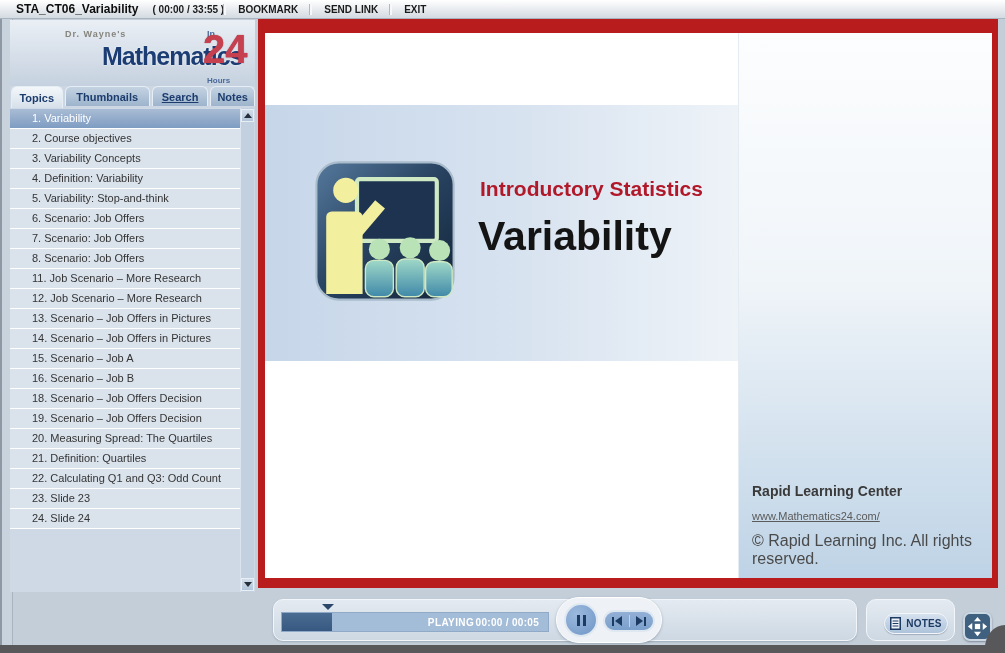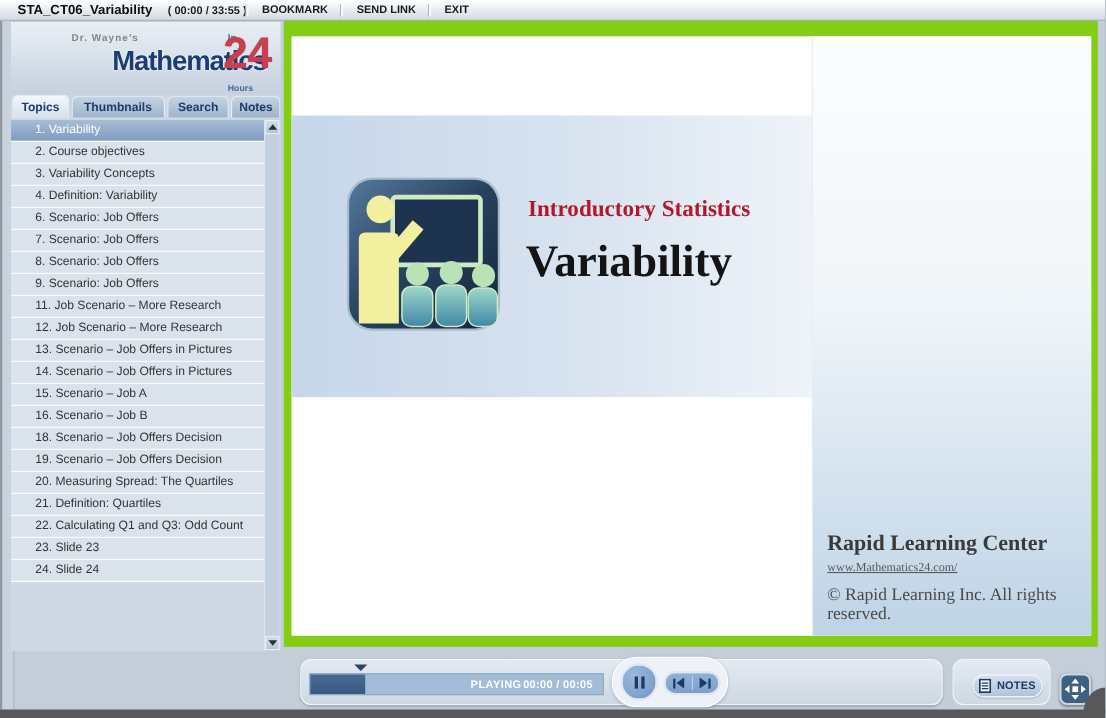--- a/index.html
+++ b/index.html
@@ -18,49 +18,49 @@
 
   
   .sidebar{position:absolute;left:10px;top:20px;width:245px;height:572px;background:#cdd7e3;}
   .logo{position:relative;height:66px;background:linear-gradient(#eaeff5,#c5d1df);overflow:hidden;}
   .logo-prefix{position:absolute;left:55px;top:9px;font-size:9px;font-weight:bold;color:#85857d;letter-spacing:1px;}
   .logo-name{position:absolute;left:44px;top:22px;font-size:25px;font-weight:bold;color:#1c3c74;letter-spacing:-1px;text-shadow:0 0 2px #ffffff;margin-left:48px;}
   .logo-in{position:absolute;left:197px;top:9px;font-size:9px;font-weight:bold;color:#4a6a9a;}
   .logo-24{position:absolute;left:193px;top:7px;font-size:40px;font-weight:bold;color:#c74050;text-shadow:0 0 1px #8e1f2e;}
   .logo-hours{position:absolute;left:197px;top:56px;font-size:8px;font-weight:bold;color:#4a6a9a;}
 
-  .tabs{position:relative;height:22px;display:flex;align-items:center;gap:2px;padding-left:1px;}
+  .tabs{position:relative;height:22px;display:flex;align-items:flex-start;gap:2px;padding-left:1px;}
   .tab{height:20px;border-radius:6px 6px 0 0;background:linear-gradient(#c4d3e2,#9db4cc);border:1px solid #e7edf4;border-bottom:none;display:flex;align-items:center;justify-content:center;font-size:11px;font-weight:bold;color:#1c3c6e;cursor:pointer;box-sizing:border-box;}
   .tab.active{background:linear-gradient(#f3f7fa,#d6e0ea);height:22px;}
   .tab:nth-child(1){width:52px;}
   .tab:nth-child(2){width:86px;}
-  .tab:nth-child(3){width:57px;}
+  .tab:nth-child(3){width:57px;text-decoration:underline;}
   .tab:nth-child(4){width:45px;}
 
   .topic-area{position:relative;height:484px;background:#cfd9e5;}
   .topic-list{position:absolute;left:0;top:0;width:231px;height:484px;overflow:hidden;padding-top:1px;box-sizing:border-box;}
   .topic-item{height:19px;line-height:19px;background:#dae2ec;border-bottom:1px solid #ffffff;font-size:11px;color:#343434;padding-left:22px;white-space:nowrap;overflow:hidden;cursor:pointer;}
   .topic-item.selected{background:linear-gradient(#a9bcd4,#7e9cc2);color:#ffffff;}
   .scrollbar{position:absolute;right:1px;top:0;width:13px;height:484px;background:#c2d0e0;border-left:1px solid #dbe4ee;}
   .sb-btn{position:absolute;left:0;width:13px;height:13px;background:linear-gradient(#d3deea,#b2c5d9);border:1px solid #e8eef5;box-sizing:border-box;display:flex;align-items:center;justify-content:center;cursor:pointer;}
   .sb-up{top:1px;}
   .sb-down{bottom:1px;}
   .tri-up-s{width:0;height:0;border-left:4px solid transparent;border-right:4px solid transparent;border-bottom:5px solid #25303c;}
   .tri-down-s{width:0;height:0;border-left:4px solid transparent;border-right:4px solid transparent;border-top:5px solid #25303c;}
 
   
-  .stage{position:absolute;left:258px;top:18px;width:740px;height:570px;background:#84cc16;font-family:Liberation Serif, serif;}
+  .stage{position:absolute;left:258px;top:18px;width:740px;height:570px;background:#b91c1c;}
   .slide{position:absolute;left:7px;top:15px;width:727px;height:545px;background:#ffffff;overflow:hidden;}
   .band{position:absolute;left:0;top:72px;width:473px;height:256px;background:linear-gradient(90deg,#c6d6e9 0%,#d8e3f0 55%,#eef3f8 100%);}
   .right-panel{position:absolute;left:473px;top:0;width:254px;height:545px;background:linear-gradient(#fcfdfe 0%,#f0f5f9 45%,#bed3e6 100%);border-left:1px solid #e4ebf2;}
   .slide-icon{position:absolute;left:50px;top:127px;width:140px;height:142px;}
   .subject{position:absolute;left:215px;top:144px;font-size:21px;font-weight:bold;color:#b1182a;}
   .slide-title{position:absolute;left:213px;top:180px;font-size:41px;font-weight:bold;color:#141414;letter-spacing:0;}
   .authors{position:absolute;left:95px;top:376px;width:350px;text-align:right;font-size:20px;font-weight:bold;color:#949699;line-height:27px;}
-  .org{position:absolute;left:487px;top:450px;font-size:20px;font-weight:bold;color:#3a3a3a;}
+  .org{position:absolute;left:487px;top:450px;font-size:14px;font-weight:bold;color:#3a3a3a;}
   .website{position:absolute;left:487px;top:477px;font-size:11px;color:#5a5a5a;text-decoration:underline;cursor:pointer;}
   .copyright{position:absolute;left:487px;top:499px;font-size:16px;color:#4a4a4a;}
 
   
   .ctrl-panel{position:absolute;left:273px;top:599px;width:584px;height:42px;border-radius:10px;background:linear-gradient(#e4eaf1,#cdd8e3);border:1px solid #f2f5f9;box-shadow:0 1px 2px rgba(90,105,125,.35);box-sizing:border-box;}
   .notes-panel{position:absolute;left:866px;top:599px;width:89px;height:42px;border-radius:10px;background:linear-gradient(#e4eaf1,#cdd8e3);border:1px solid #f2f5f9;box-sizing:border-box;}
   .progress{position:absolute;left:281px;top:612px;width:268px;height:20px;background:#a3bcd8;border:1px solid #8fa9c6;box-sizing:border-box;overflow:hidden;}
   .p-fill{position:absolute;left:0;top:0;width:50px;height:20px;background:linear-gradient(#4a6c93,#35567e);}
   .p-slide-label{position:absolute;left:10px;top:0;line-height:19px;font-size:10px;font-weight:bold;color:#ffffff;letter-spacing:.4px;margin-top:32px;}
   .p-status{position:absolute;left:0;width:100%;text-align:center;top:0;line-height:19px;font-size:10px;font-weight:bold;color:#ffffff;letter-spacing:.4px;padding-left:36px;}
@@ -121,24 +121,24 @@
       <div class="tab">Search</div>
       <div class="tab">Notes</div>
     </div>
 
     <div class="topic-area">
       <div class="topic-list" id="topic-list">
           <div class="topic-item selected">1. Variability</div>
           <div class="topic-item">2. Course objectives</div>
           <div class="topic-item">3. Variability Concepts</div>
           <div class="topic-item">4. Definition: Variability</div>
+          <div class="topic-item">5. Variability: Stop-and-think</div>
           <div class="topic-item">6. Scenario: Job Offers</div>
           <div class="topic-item">7. Scenario: Job Offers</div>
           <div class="topic-item">8. Scenario: Job Offers</div>
-          <div class="topic-item">9. Scenario: Job Offers</div>
           <div class="topic-item">11. Job Scenario – More Research</div>
           <div class="topic-item">12. Job Scenario – More Research</div>
           <div class="topic-item">13. Scenario – Job Offers in Pictures</div>
           <div class="topic-item">14. Scenario – Job Offers in Pictures</div>
           <div class="topic-item">15. Scenario – Job A</div>
           <div class="topic-item">16. Scenario – Job B</div>
           <div class="topic-item">18. Scenario – Job Offers Decision</div>
           <div class="topic-item">19. Scenario – Job Offers Decision</div>
           <div class="topic-item">20. Measuring Spread: The Quartiles</div>
           <div class="topic-item">21. Definition: Quartiles</div>

